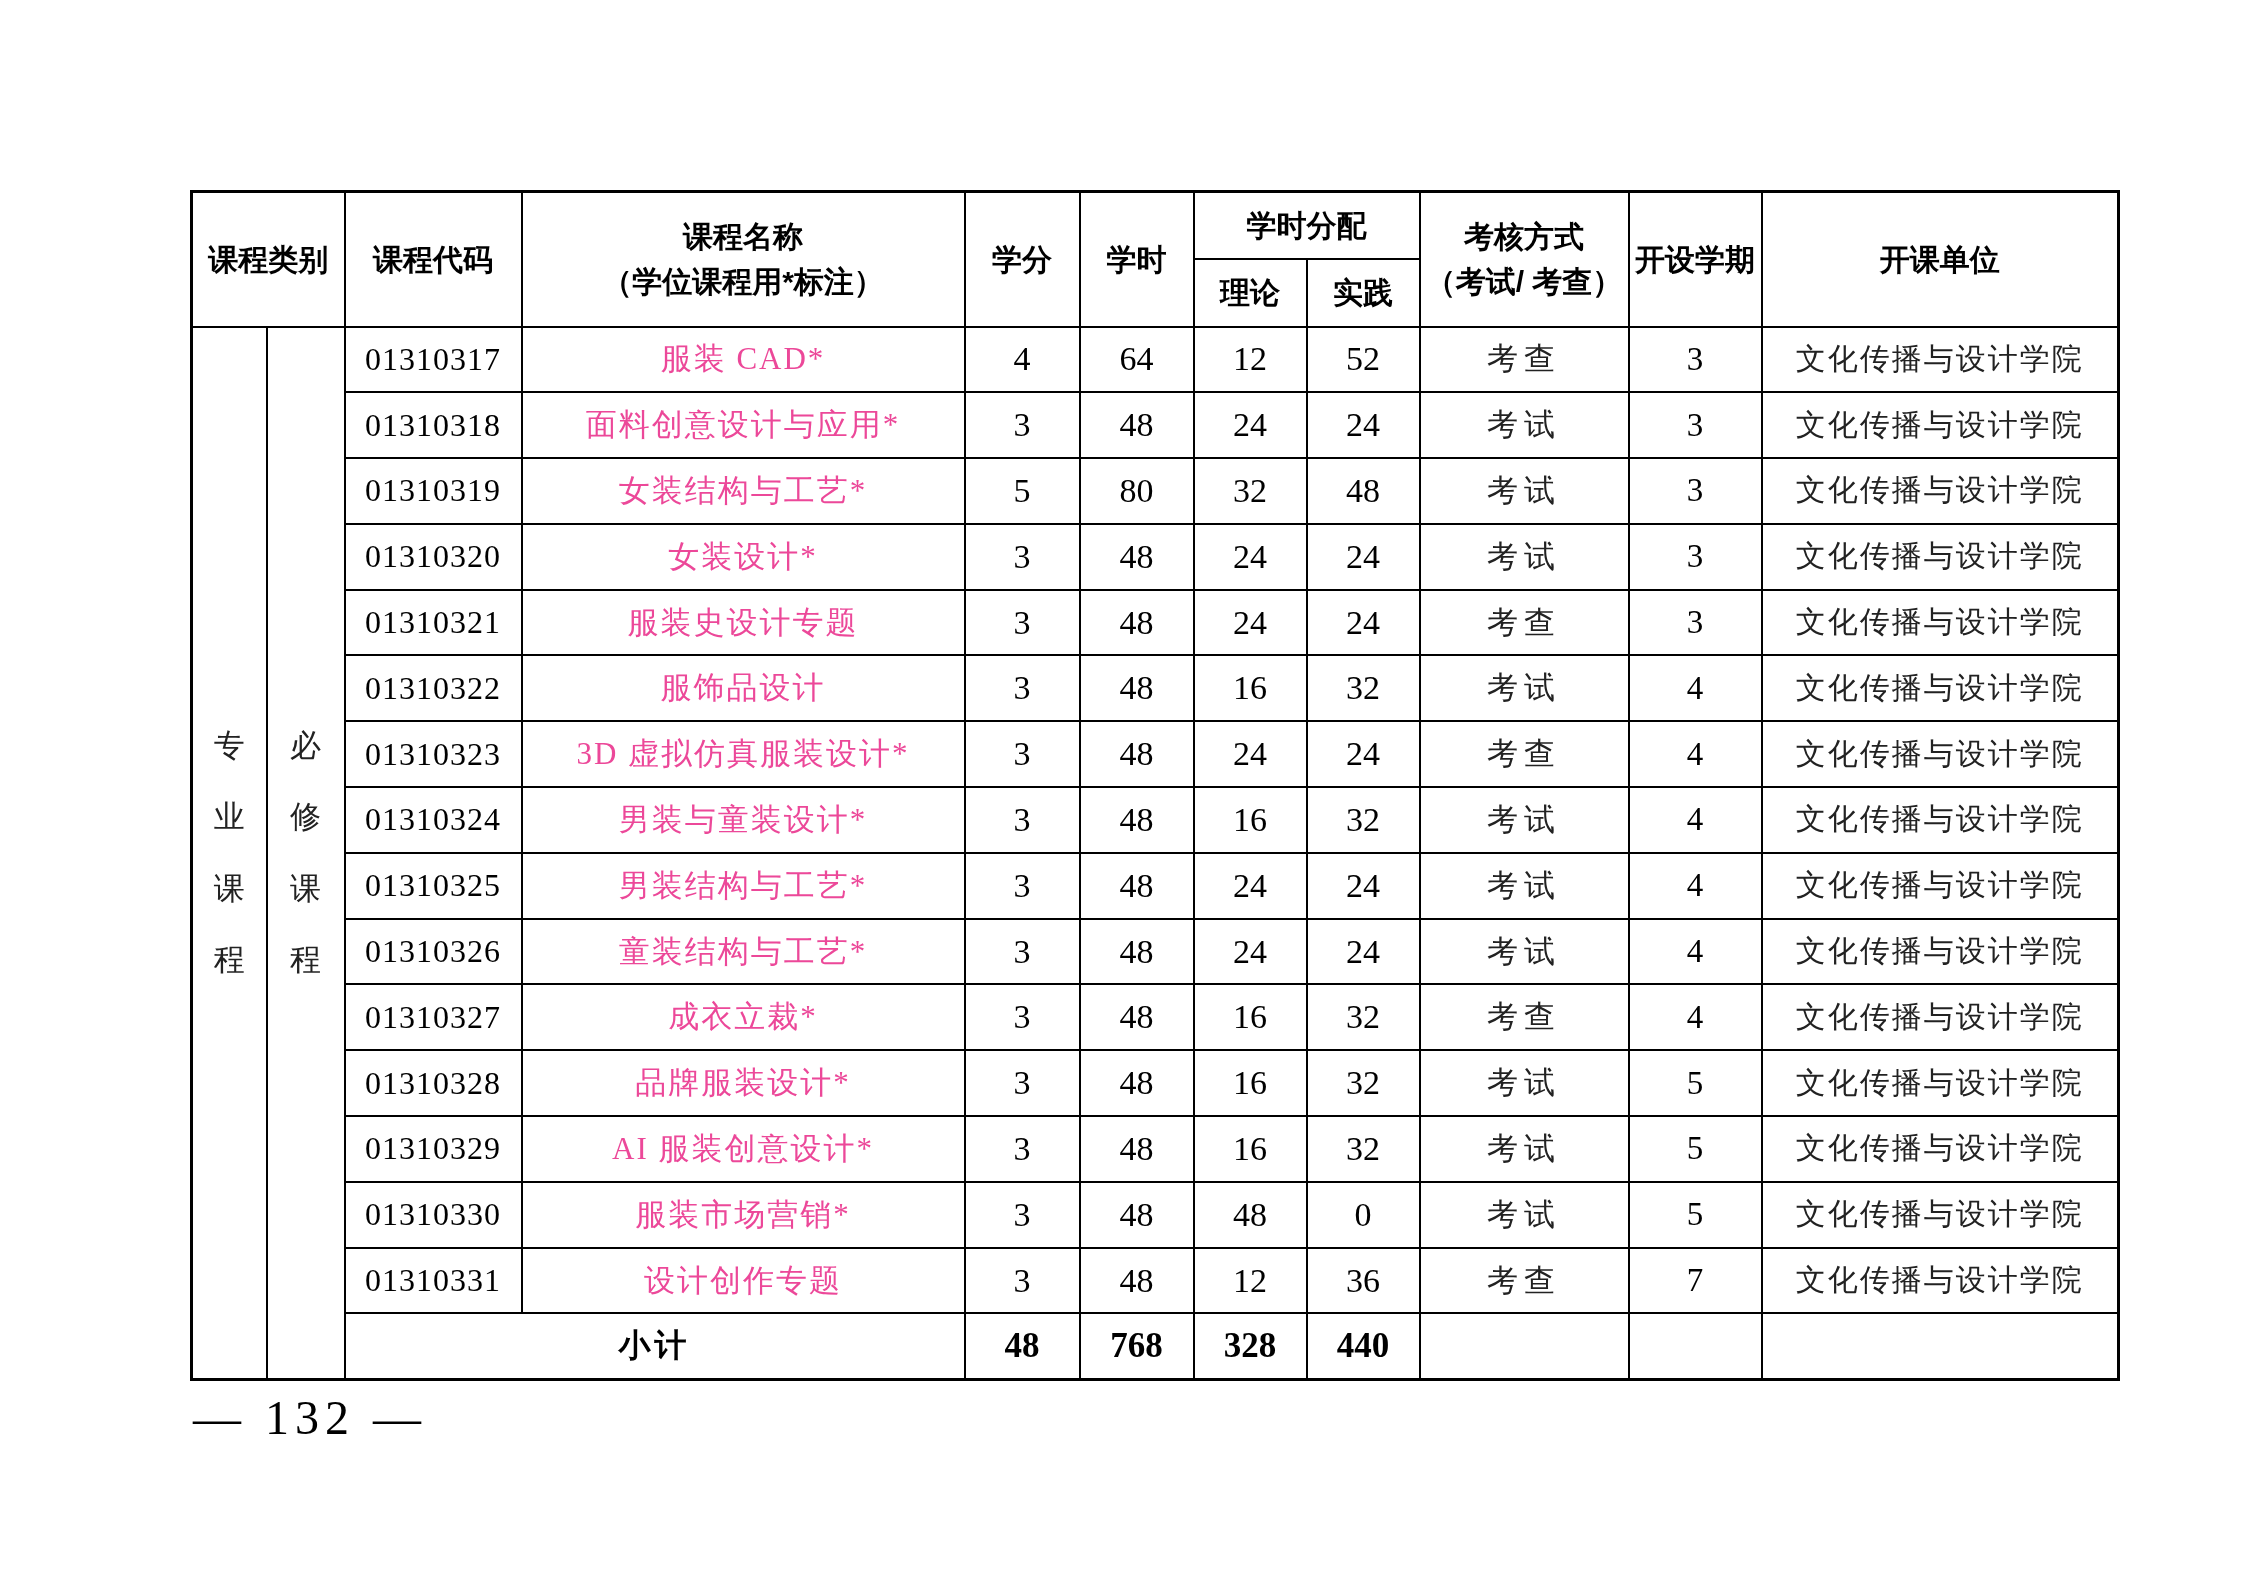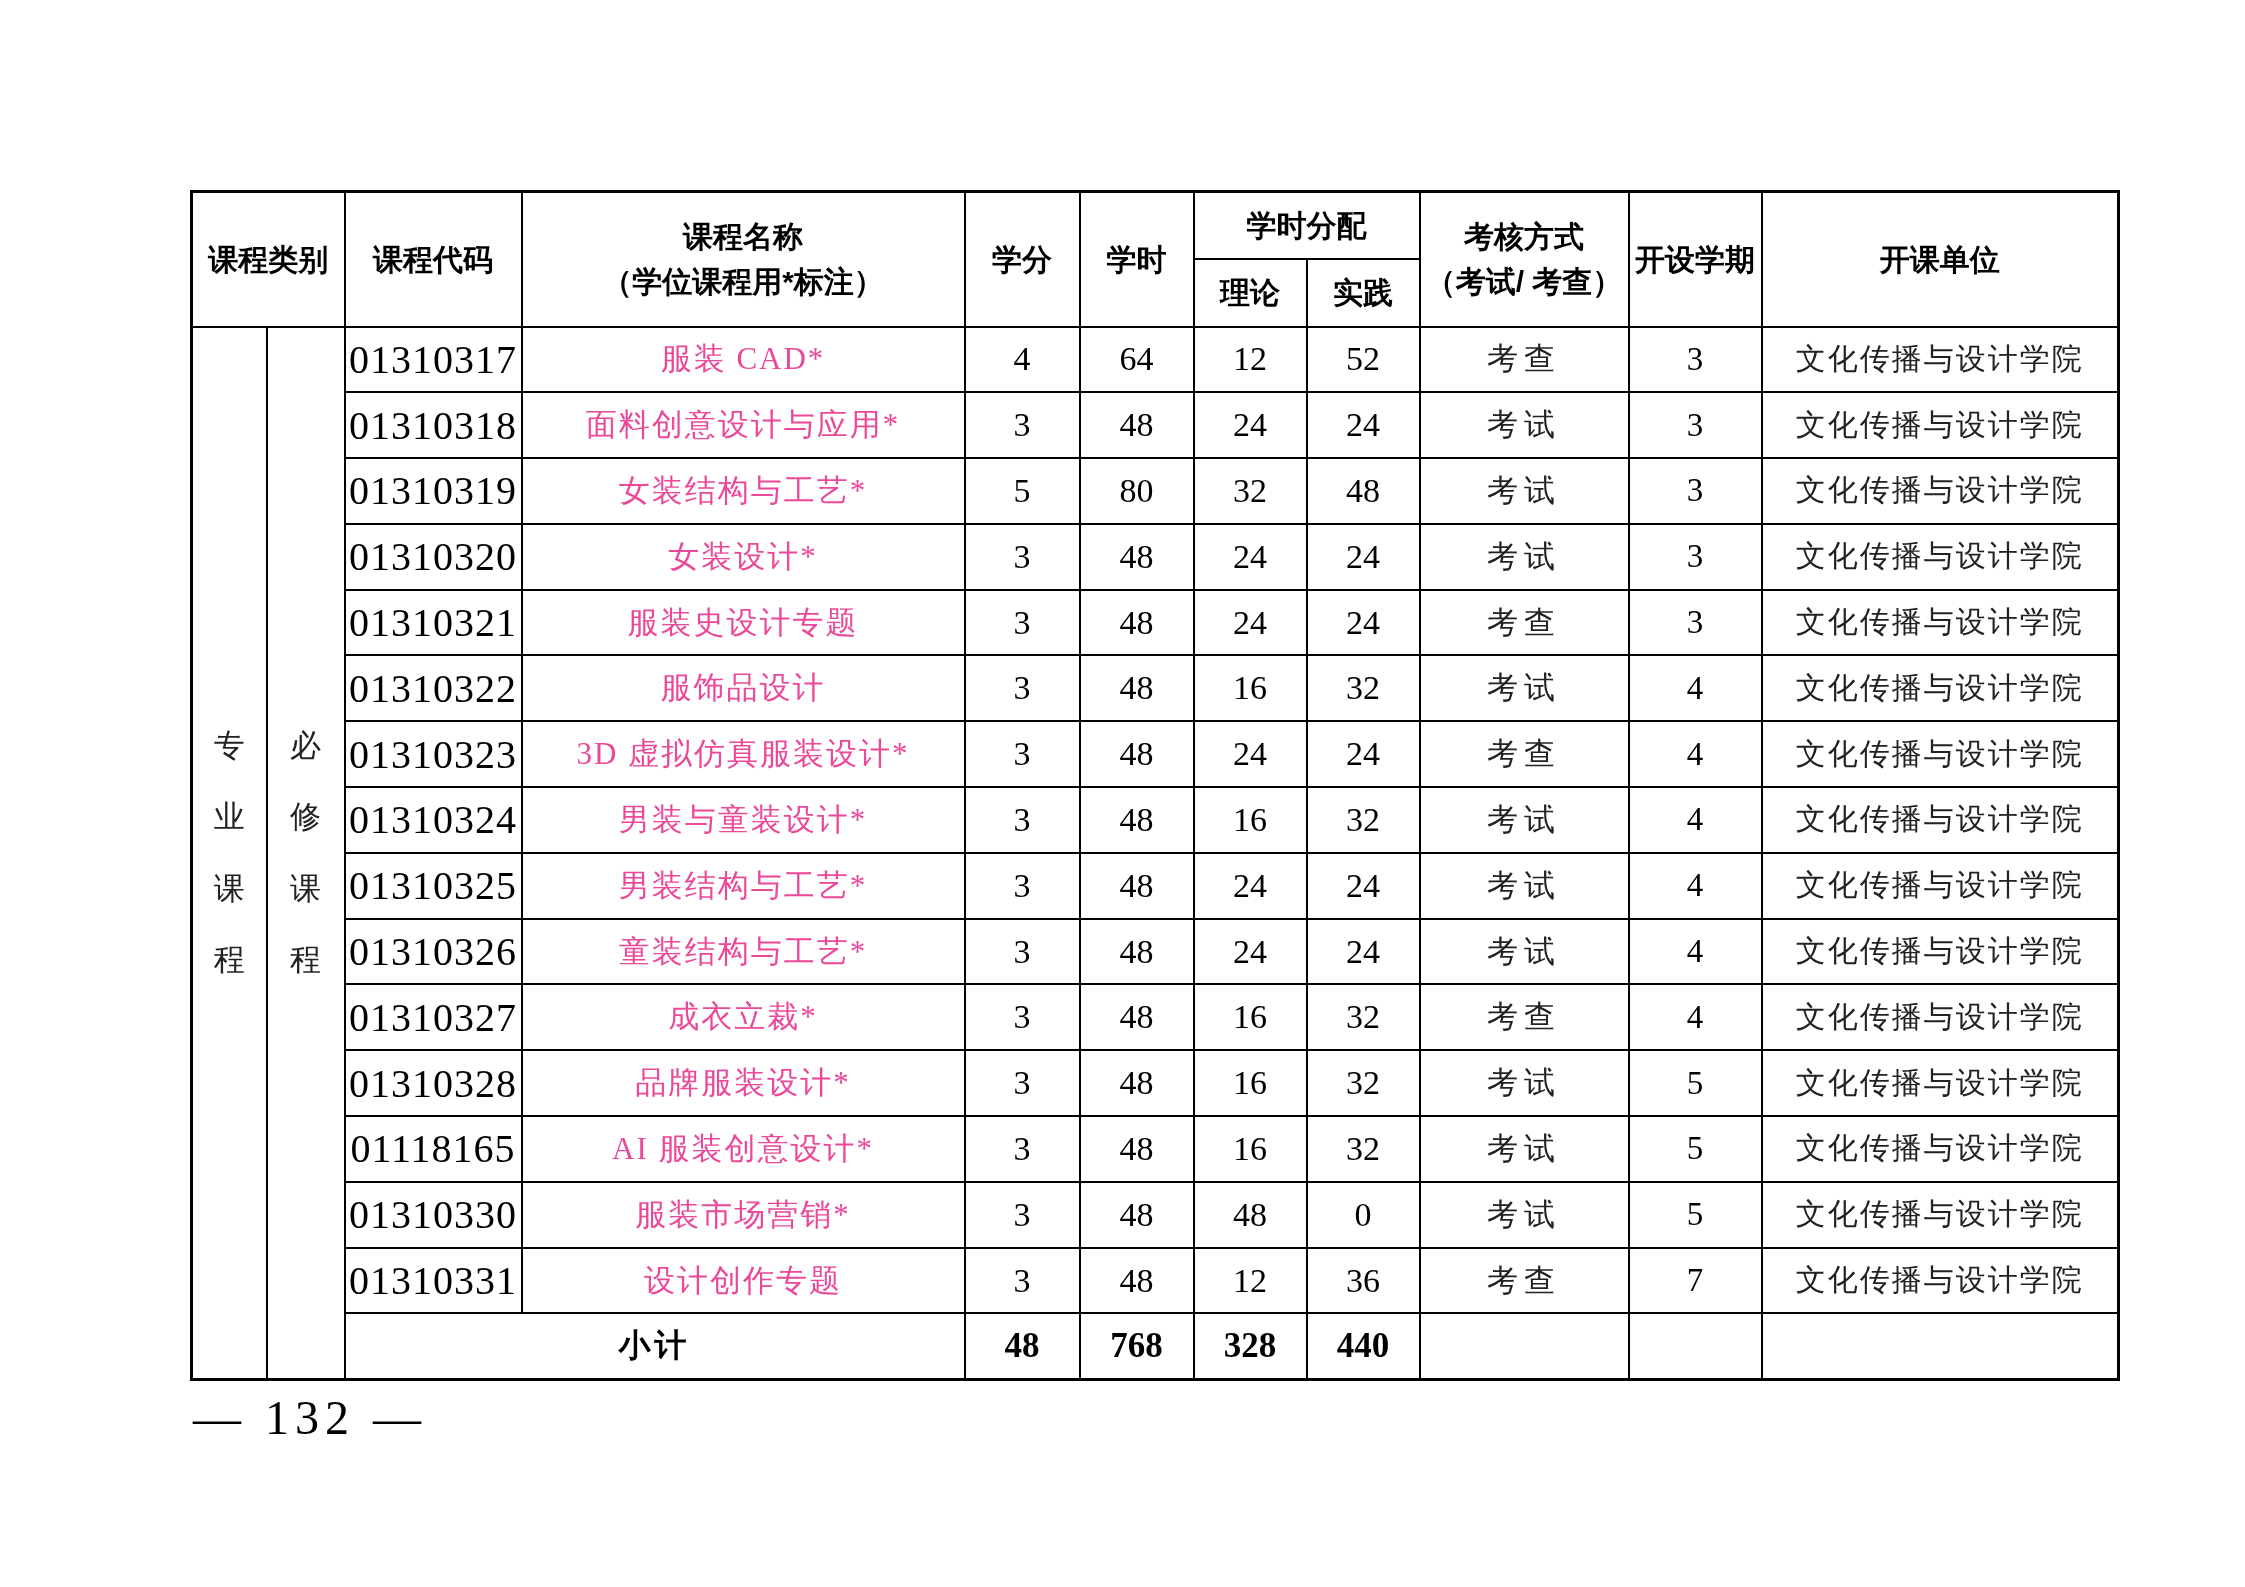--- a/index.html
+++ b/index.html
@@ -27,21 +27,21 @@
   thead th {
     font-family:"Liberation Sans","DejaVu Sans",sans-serif;
     font-weight:600;
     font-size:30px;
     line-height:1.5;
   }
   tr.hrow1 { height:67px; }
   tr.hrow2 { height:68px; }
   tbody tr { height:65.8px; }
 
-  .code-cell { font-size:40px; letter-spacing:1px;margin-left:16px; }
+  .code-cell { font-size:32px; letter-spacing:1px;margin-left:16px; }
   .name-cell { font-size:31px; color:#ec4899; letter-spacing:2px;border-radius:26px; }
   .num-cell  { font-size:34px; }
   .sem-cell  { font-size:33px; }
   .cn-cell   { font-size:31px; color:#222; letter-spacing:6px;border-radius:8px; }
   .unit-cell { font-size:30px; color:#222; letter-spacing:2px;font-family:Liberation Serif, serif; }
 
   .cat-cell { }
   .vtext {
     width:1.06em; margin:0 auto;
     font-size:31px; color:#222;
@@ -234,21 +234,21 @@
           <td class="name-cell">品牌服装设计*</td>
           <td class="num-cell">3</td>
           <td class="num-cell">48</td>
           <td class="num-cell">16</td>
           <td class="num-cell">32</td>
           <td class="cn-cell">考试</td>
           <td class="sem-cell">5</td>
           <td class="unit-cell">文化传播与设计学院</td>
         </tr>
         <tr>
-          <td class="code-cell">01118165</td>
+          <td class="code-cell">01310329</td>
           <td class="name-cell">AI 服装创意设计*</td>
           <td class="num-cell">3</td>
           <td class="num-cell">48</td>
           <td class="num-cell">16</td>
           <td class="num-cell">32</td>
           <td class="cn-cell">考试</td>
           <td class="sem-cell">5</td>
           <td class="unit-cell">文化传播与设计学院</td>
         </tr>
         <tr>

